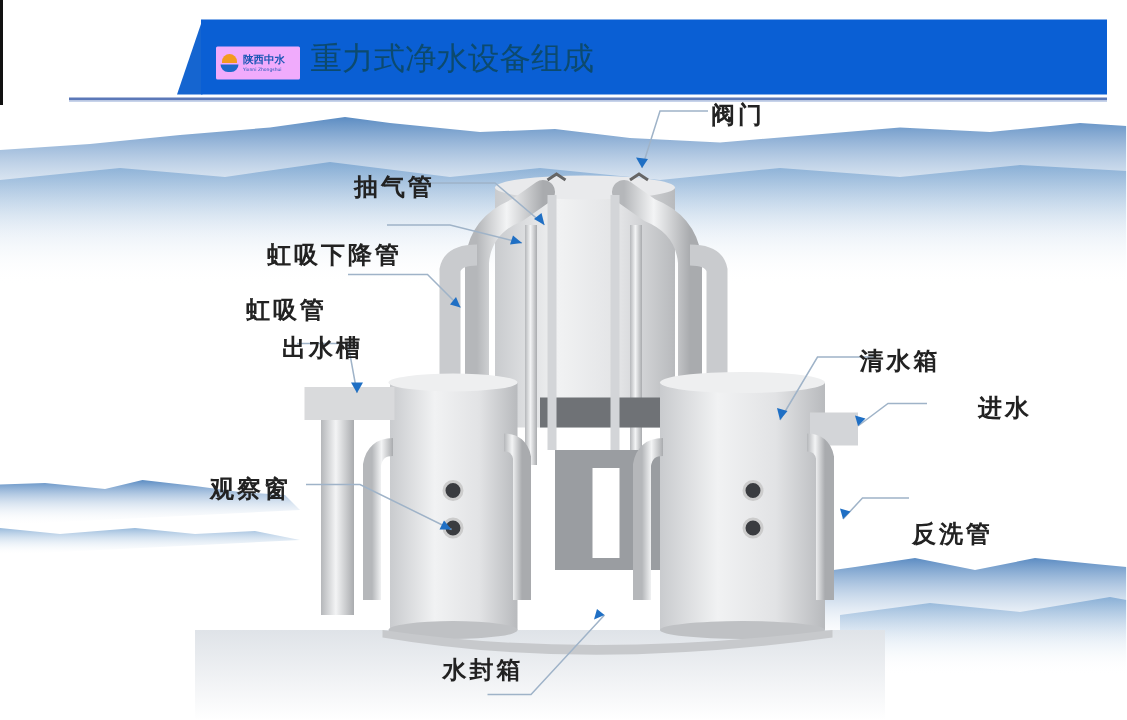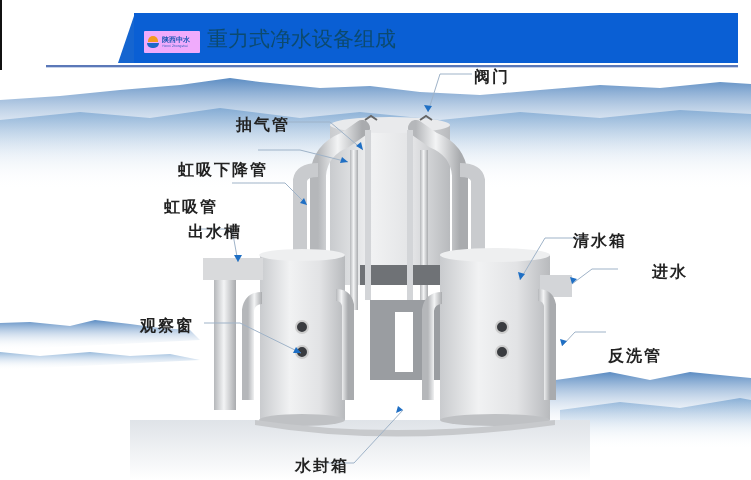--- a/index.html
+++ b/index.html
@@ -155,13 +155,13 @@
 
 <div class="lbl" style="left:474px;top:67px;">阀门</div>
 <div class="lbl" style="left:236px;top:115px;">抽气管</div>
 <div class="lbl" style="left:178px;top:160px;">虹吸下降管</div>
 <div class="lbl" style="left:164px;top:176px;margin-top:21px;">虹吸管</div>
 <div class="lbl" style="left:147px;top:222px;margin-left:41px;">出水槽</div>
 <div class="lbl" style="left:140px;top:316px;">观察窗</div>
 <div class="lbl" style="left:573px;top:231px;">清水箱</div>
 <div class="lbl" style="left:652px;top:262px;">进水</div>
 <div class="lbl" style="left:608px;top:325px;margin-top:21px;">反洗管</div>
-<div class="lbl" style="left:295px;top:456px;">水封箱</div>
+<div class="lbl" style="left:295px;top:437px;">水封箱</div>
 
 </body></html>

